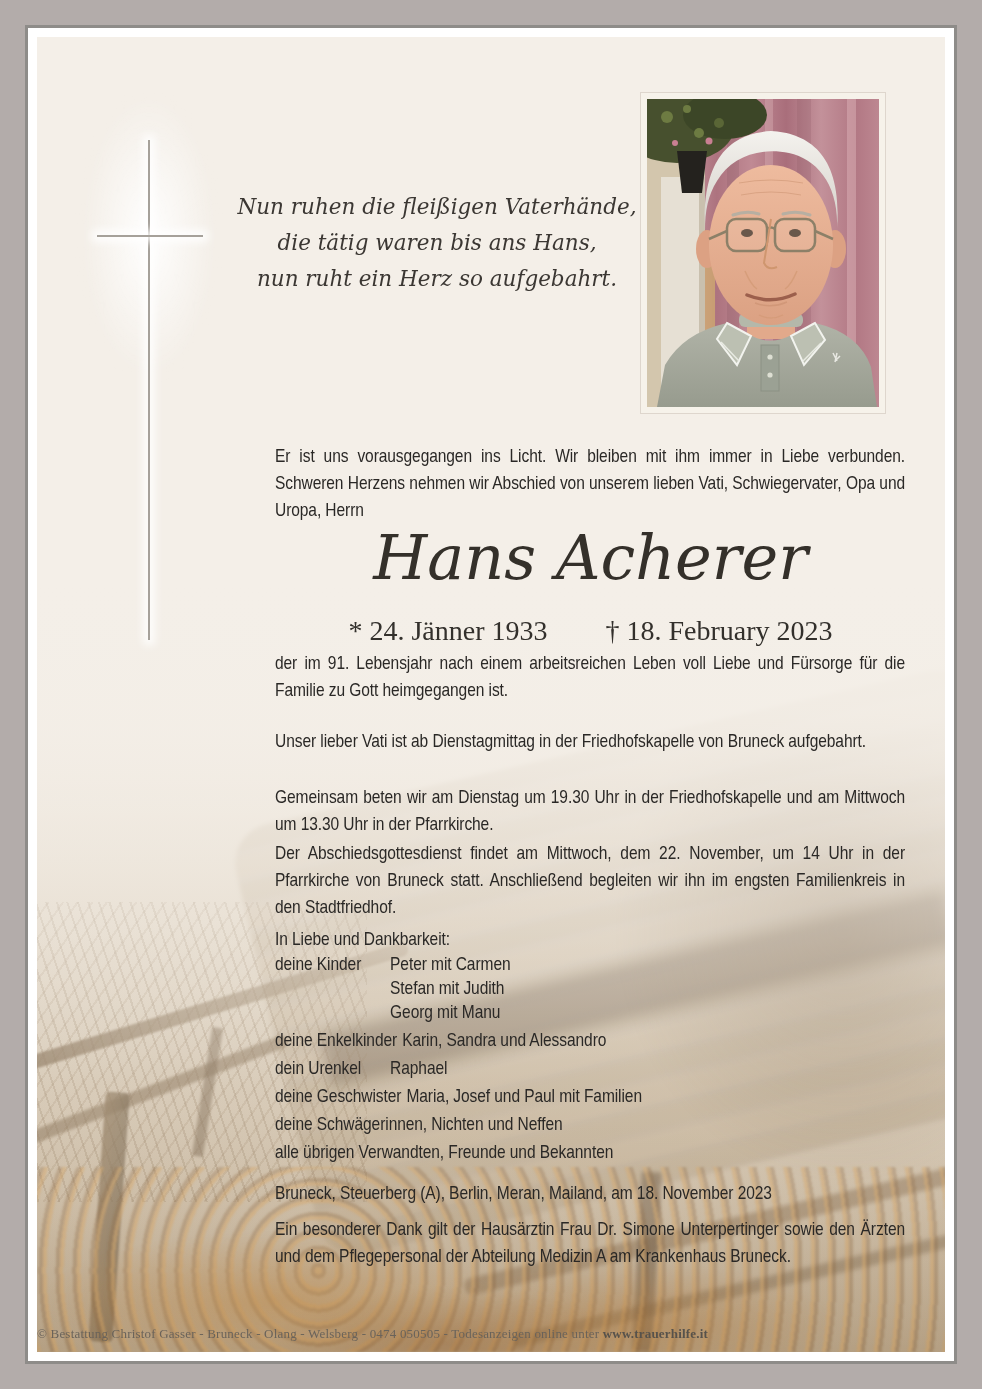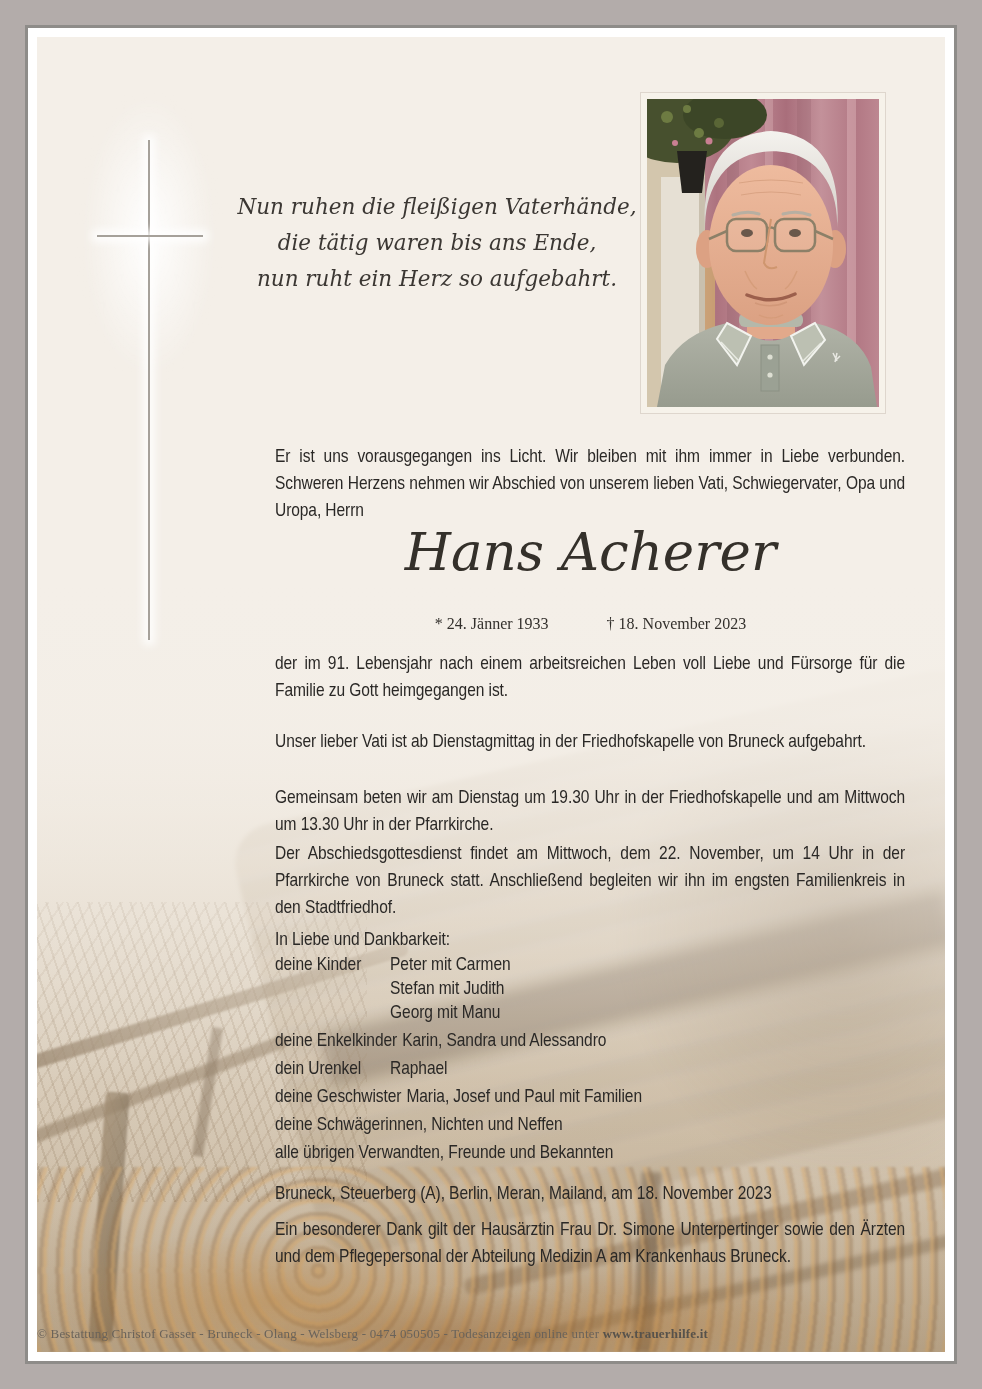--- a/index.html
+++ b/index.html
@@ -63,23 +63,23 @@
     border:6px solid #f6f2ea;box-shadow:0 0 0 1px rgba(180,170,155,0.35);}
   .photo svg{display:block;}
 
   
   .txt{position:absolute;left:238px;width:750px;transform:scaleX(0.84);transform-origin:0 0;
     font-size:18.5px;line-height:27px;letter-spacing:-0.1px;color:#2a2826;z-index:3;}
   .just{text-align:justify;}
   .poem{position:absolute;left:200px;top:152px;width:400px;text-align:center;z-index:3;
     font-family:"DejaVu Serif",serif;font-style:italic;font-size:21.5px;line-height:36px;color:#3b3733;}
   .name{position:absolute;left:238px;top:484px;width:631px;text-align:center;z-index:3;
-    font-family:"DejaVu Serif",serif;font-style:italic;font-size:53px;color:#34302a;}
+    font-family:"DejaVu Serif",serif;font-style:italic;font-size:62px;color:#34302a;}
   .dates{position:absolute;left:238px;top:578px;width:631px;display:flex;justify-content:center;
-    gap:58px;z-index:3;font-family:"Liberation Serif",serif;font-size:16px;color:#33302c;}
+    gap:58px;z-index:3;font-family:"Liberation Serif",serif;font-size:28px;color:#33302c;}
   .closing{top:888px;}
   .fam{top:915px;line-height:24px;}
   .fam-row{display:flex;margin-bottom:4px;}
   .fam-label{min-width:131px;padding-right:6px;}
   .fam-names > div{white-space:nowrap;}
   .footer{position:absolute;left:0;top:1289px;width:100%;text-align:left;z-index:3;
     font-family:"Liberation Serif",serif;font-size:13px;letter-spacing:0.2px;color:#6a635a;}
   .footer b{font-weight:bold;color:#57524b;}
 </style>
 </head>
@@ -186,30 +186,30 @@
           <path d="M124,120 L117,164 Q121,172 130,168" stroke="#cf966f" stroke-width="2" fill="none"></path>
           <path d="M98,172 Q104,186 110,190 M150,172 Q144,186 138,190" stroke="#cf966f" stroke-width="1.5" fill="none" opacity="0.6"></path>
           <path d="M100,196 Q124,206 148,195" stroke="#9c5f4c" stroke-width="3.5" fill="none" stroke-linecap="round"></path>
           <path d="M108,204 Q124,210 140,203" stroke="#c98f70" stroke-width="1.5" fill="none" opacity="0.6"></path>
           <path d="M112,216 Q124,222 136,216" stroke="#cf966f" stroke-width="1.2" fill="none" opacity="0.5"></path>
         </svg>
       </div>
 
       <div class="poem">
         <div>Nun ruhen die fleißigen Vaterhände,</div>
-        <div>die tätig waren bis ans Ende,</div>
+        <div>die tätig waren bis ans Hans,</div>
         <div>nun ruht ein Herz so aufgebahrt.</div>
       </div>
 
       <div class="txt just" style="top:405px;">Er ist uns vorausgegangen ins Licht. Wir bleiben mit ihm immer in Liebe verbunden. Schweren Herzens nehmen wir Abschied von unserem lieben Vati, Schwiegervater, Opa und Uropa, Herrn</div>
 
       <div class="name">Hans Acherer</div>
       <div class="dates">
         <span>* 24. Jänner 1933</span>
-        <span>† 18. November 2023</span>
+        <span>† 18. February 2023</span>
       </div>
 
       <div class="txt just" style="top:612px;">der im 91. Lebensjahr nach einem arbeitsreichen Leben voll Liebe und Fürsorge für die Familie zu Gott heimgegangen ist.</div>
       <div class="txt just" style="top:690px;">Unser lieber Vati ist ab Dienstagmittag in der Friedhofskapelle von Bruneck aufgebahrt.</div>
       <div class="txt just" style="top:746px;">Gemeinsam beten wir am Dienstag um 19.30 Uhr in der Friedhofskapelle und am Mittwoch um 13.30 Uhr in der Pfarrkirche.</div>
       <div class="txt just" style="top:802px;">Der Abschiedsgottesdienst findet am Mittwoch, dem 22. November, um 14 Uhr in der Pfarrkirche von Bruneck statt. Anschließend begleiten wir ihn im engsten Familienkreis in den Stadtfriedhof.</div>
 
       <div class="txt closing">In Liebe und Dankbarkeit:</div>
       <div class="txt fam">
         <div class="fam-row">

